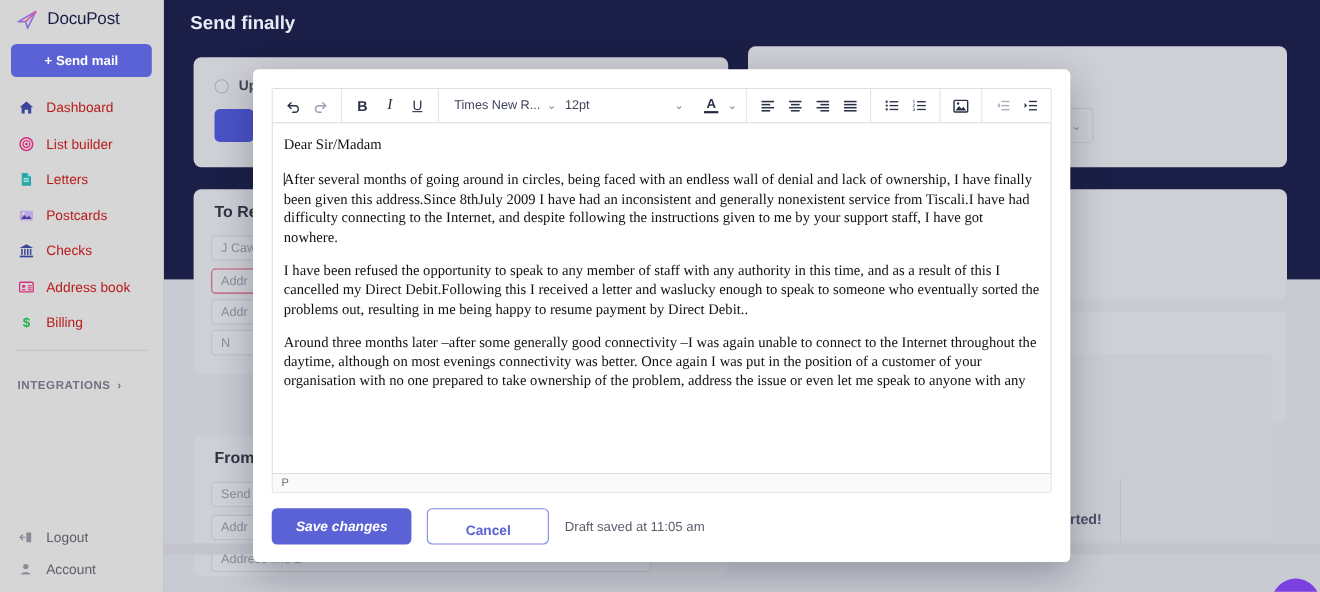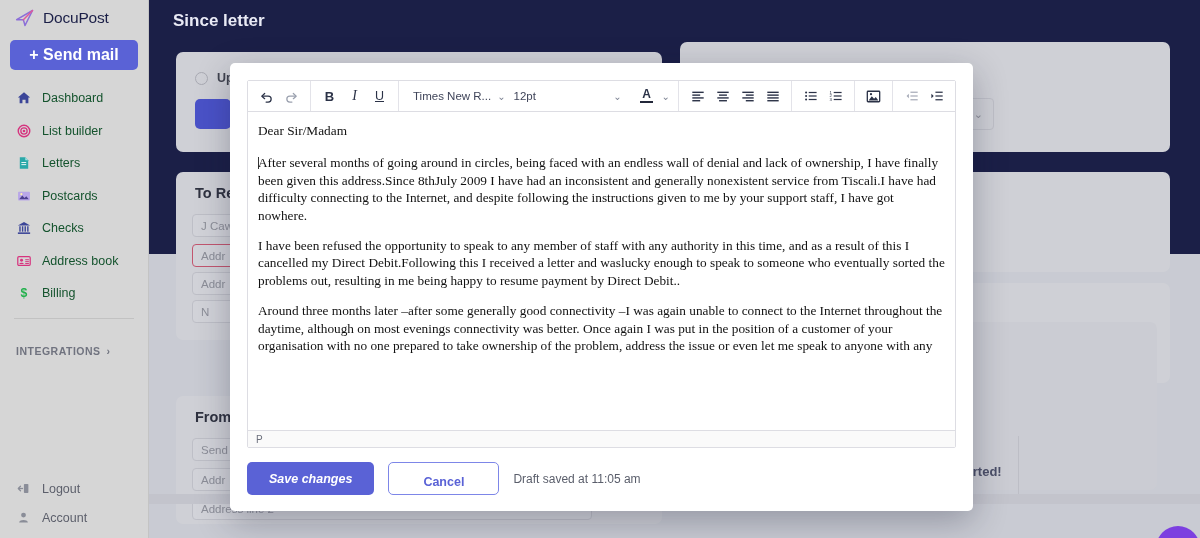--- a/index.html
+++ b/index.html
@@ -20,31 +20,31 @@
     border-right: 1px solid #c4c4c4;
     z-index: 5;
   }
   .brand { display: flex; align-items: center; gap: 7px; padding: 8px 0 8px 14px; }
   .brand-mark { width: 22px; height: 20px; flex: none; }
   .brand-text { font-size: 15.5px; font-weight: normal; color: #1b1f47; letter-spacing: -0.2px; }
   .send-mail-btn {
     margin: 4px 10px 12px 10px;
     height: 30px; border-radius: 5px;
     background: #5a62d6;
-    color: #fff; font-size: 16px; font-weight: bold;
+    color: #fff; font-size: 12px; font-weight: bold;
     display: flex; align-items: center; justify-content: center;
     cursor: pointer; border: none;
     font-family: "Liberation Sans", sans-serif;
     width: calc(100% - 20px);
   }
   .nav { padding: 0 0 0 0; }
   .nav-item {
     display: flex; align-items: center; gap: 11px;
     height: 32.5px; padding-left: 16px;
-    font-size: 12.5px; color: #14532d; cursor: pointer;
+    font-size: 12.5px; color: #b91c1c; cursor: pointer;
   }
   .nav-ico { width: 15px; height: 15px; flex: none; display: flex; align-items: center; justify-content: center; font-size: 13px; line-height: 1; }
   .nav-sep { height: 1px; background: #c2c2c2; margin: 8px 14px 0 14px; }
   .integrations {
     display: flex; align-items: center; gap: 6px;
     padding: 26px 0 0 16px;
     font-size: 10.5px; font-weight: bold; letter-spacing: 0.5px;
     color: #70737f; cursor: pointer;
   }
   .sidebar-bottom { position: absolute; bottom: 6px; left: 0; width: 100%; }
@@ -182,21 +182,21 @@
   .draft-text { font-size: 12px; color: #5a5e6b; }
   svg { display: block; }
 </style>
 </head>
 <body>
 
 <div id="app">
 
   <div class="page">
     <div class="page-header">
-      <div class="page-title">Since letter</div>
+      <div class="page-title">Send finally</div>
     </div>
 
     <div class="card" id="card-upload">
       <div class="radio-row">
         <span class="radio-dot"></span>
         <span class="radio-label">Up</span>
       </div>
       <div class="blue-box"></div>
     </div>
 

